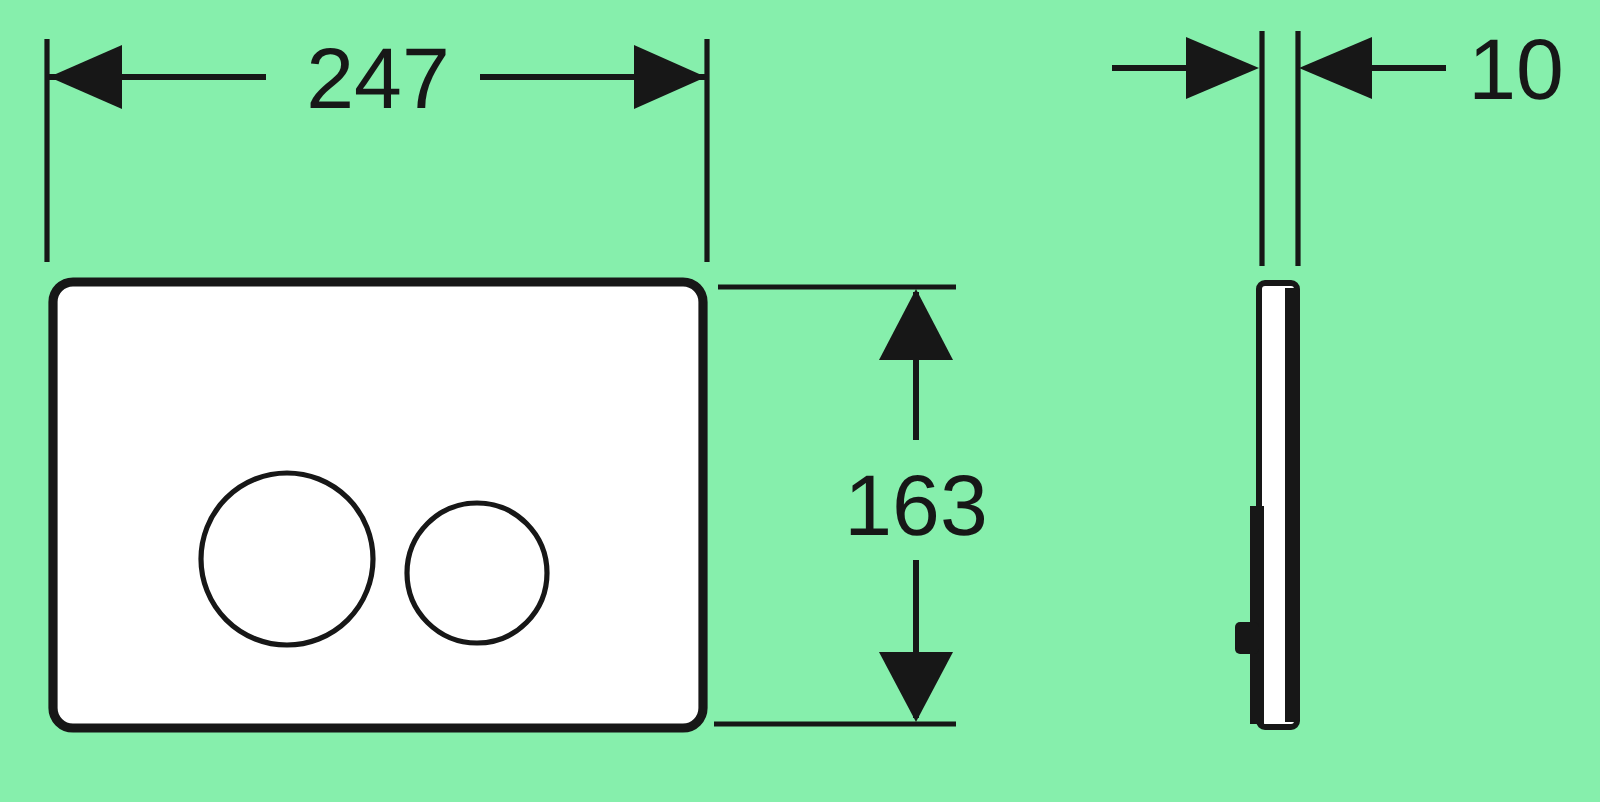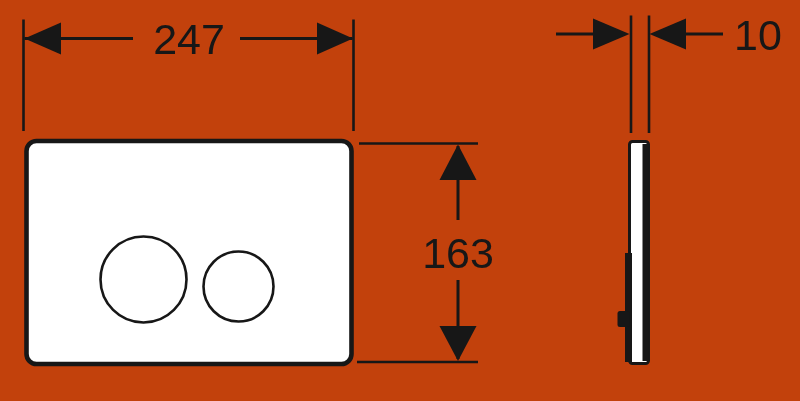--- a/index.html
+++ b/index.html
@@ -4,21 +4,21 @@
 <style>
   html, body {
     margin: 0;
     padding: 0;
     background: #ffffff;
   }
   .stage {
     position: relative;
     width: 800px;
     height: 401px;
-    background: #c2410c;
+    background: #86efac;
     overflow: hidden;
     font-family: "Liberation Sans", sans-serif;
   }
   svg { display: block; }
   .dim-text {
     font-family: "Liberation Sans", sans-serif;
     font-size: 43px;
     font-weight: 400;
     fill: #171717;
   }

